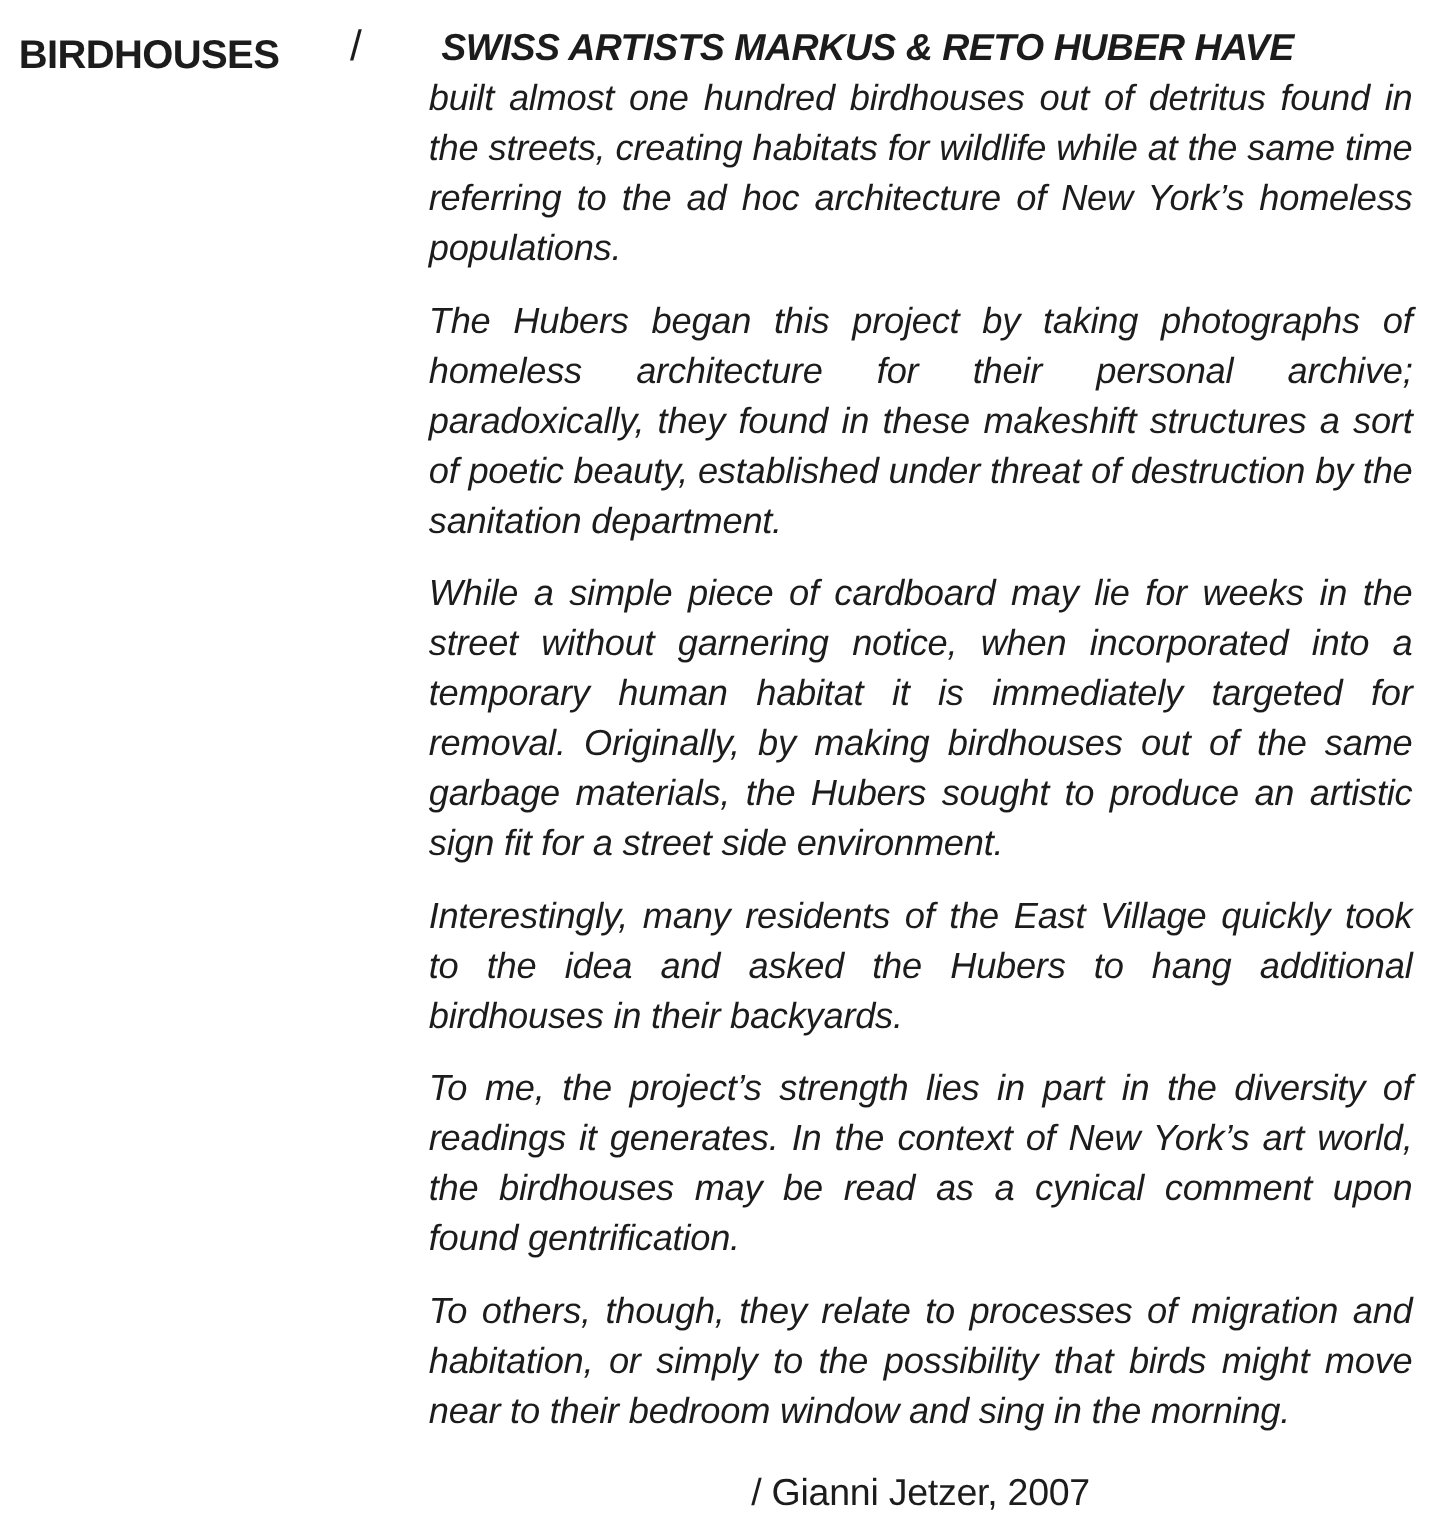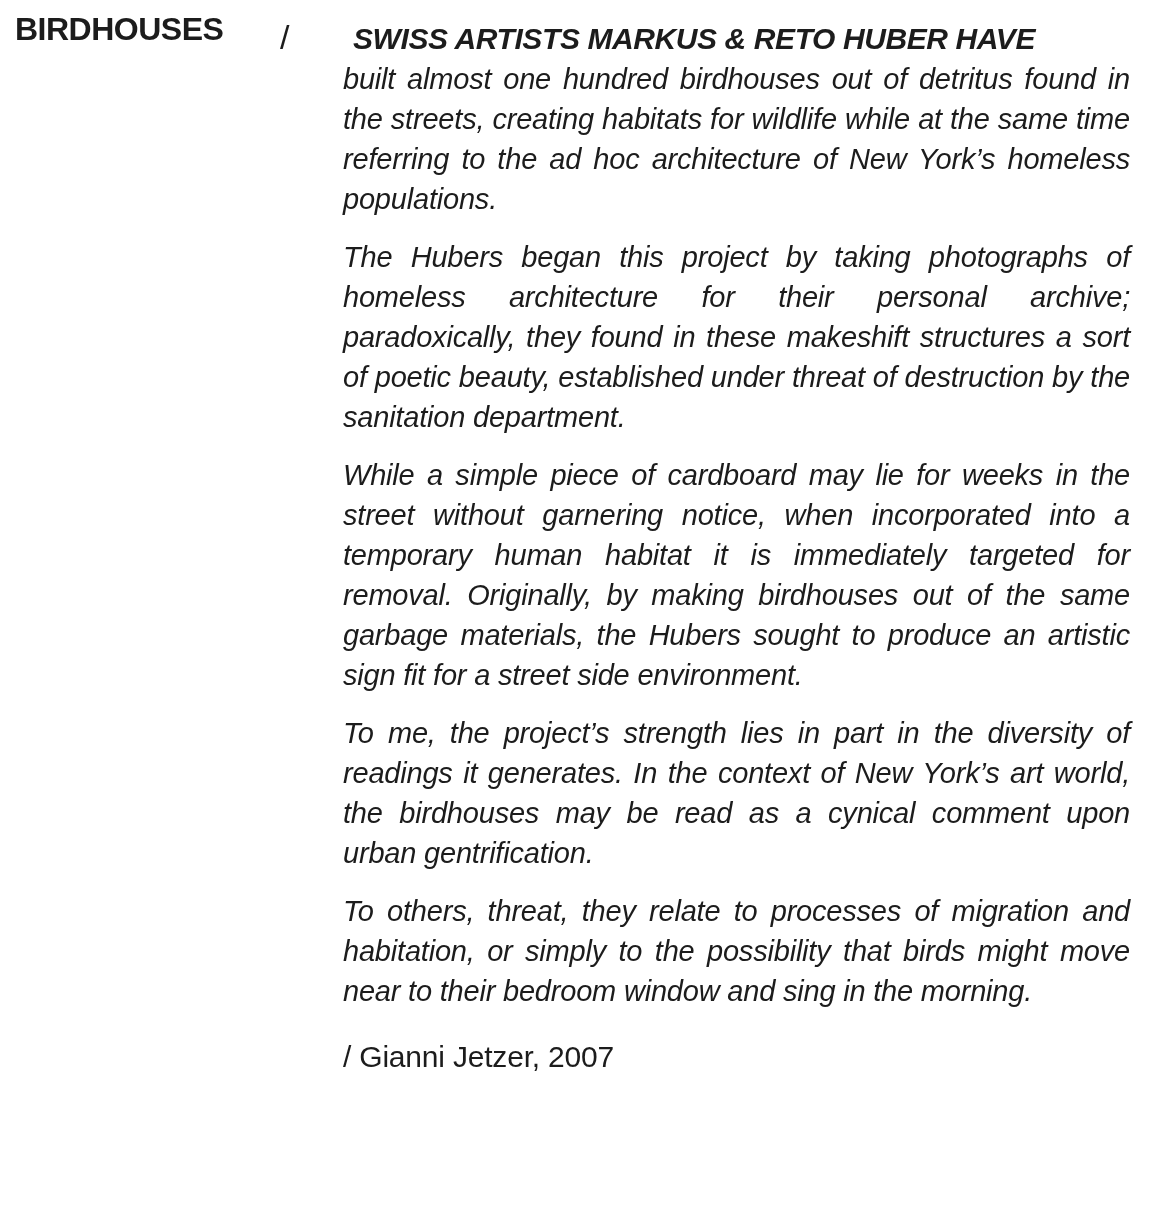--- a/index.html
+++ b/index.html
@@ -17,21 +17,21 @@
     width: 1164px;
     height: 1219px;
     background: var(--bg-color);
     color: var(--text-color);
     font-family: "Liberation Sans", sans-serif;
     overflow: hidden;
   }
   .kicker {
     position: absolute;
     left: 15px;
-    top: 9px;
+    top: 23px;
     font-weight: 700;
     font-size: 32px;
     line-height: 40px;
     letter-spacing: -0.5px;
     white-space: nowrap;
   }
   .kicker-separator {
     position: absolute;
     left: 280px;
     top: 17px;
@@ -63,21 +63,21 @@
     text-justify: inter-word;
     font-style: italic;
   }
   .article p.body-para.first {
     margin-top: 0;
   }
   .byline {
     margin: 26px 0 0 0;
     font-size: 30px;
     line-height: 40px;
-    text-align: left;
+    text-align: center;
     letter-spacing: -0.2px;
   }
 </style>
 </head>
 <body>
 
 <div class="page">
 
   <div class="kicker">BIRDHOUSES</div>
 
@@ -86,21 +86,22 @@
   <div class="article">
 
     <h1 class="lede">SWISS ARTISTS MARKUS &amp; RETO HUBER HAVE</h1>
 
     <p class="body-para first">built almost one hundred birdhouses out of detritus found in the streets, creating habitats for wildlife while at the same time referring to the ad hoc architecture of New York’s homeless populations.</p>
 
     <p class="body-para">The Hubers began this project by taking photographs of homeless architecture for their personal archive; paradoxically, they found in these makeshift structures a sort of poetic beauty, established under threat of destruction by the sanitation department.</p>
 
     <p class="body-para">While a simple piece of cardboard may lie for weeks in the street without garnering notice, when incorporated into a temporary human habitat it is immediately targeted for removal. Originally, by making birdhouses out of the same garbage materials, the Hubers sought to produce an artistic sign fit for a street side environment.</p>
 
+    <p class="body-para">Interestingly, many residents of the East Village quickly took to the idea and asked the Hubers to hang additional birdhouses in their backyards.</p>
 
-    <p class="body-para">To me, the project’s strength lies in part in the diversity of readings it generates. In the context of New York’s art world, the birdhouses may be read as a cynical comment upon urban gentrification.</p>
+    <p class="body-para">To me, the project’s strength lies in part in the diversity of readings it generates. In the context of New York’s art world, the birdhouses may be read as a cynical comment upon found gentrification.</p>
 
-    <p class="body-para">To others, threat, they relate to processes of migration and habitation, or simply to the possibility that birds might move near to their bedroom window and sing in the morning.</p>
+    <p class="body-para">To others, though, they relate to processes of migration and habitation, or simply to the possibility that birds might move near to their bedroom window and sing in the morning.</p>
 
     <p class="byline">/ Gianni Jetzer, 2007</p>
 
   </div>
 </div>
 
 </body></html>

